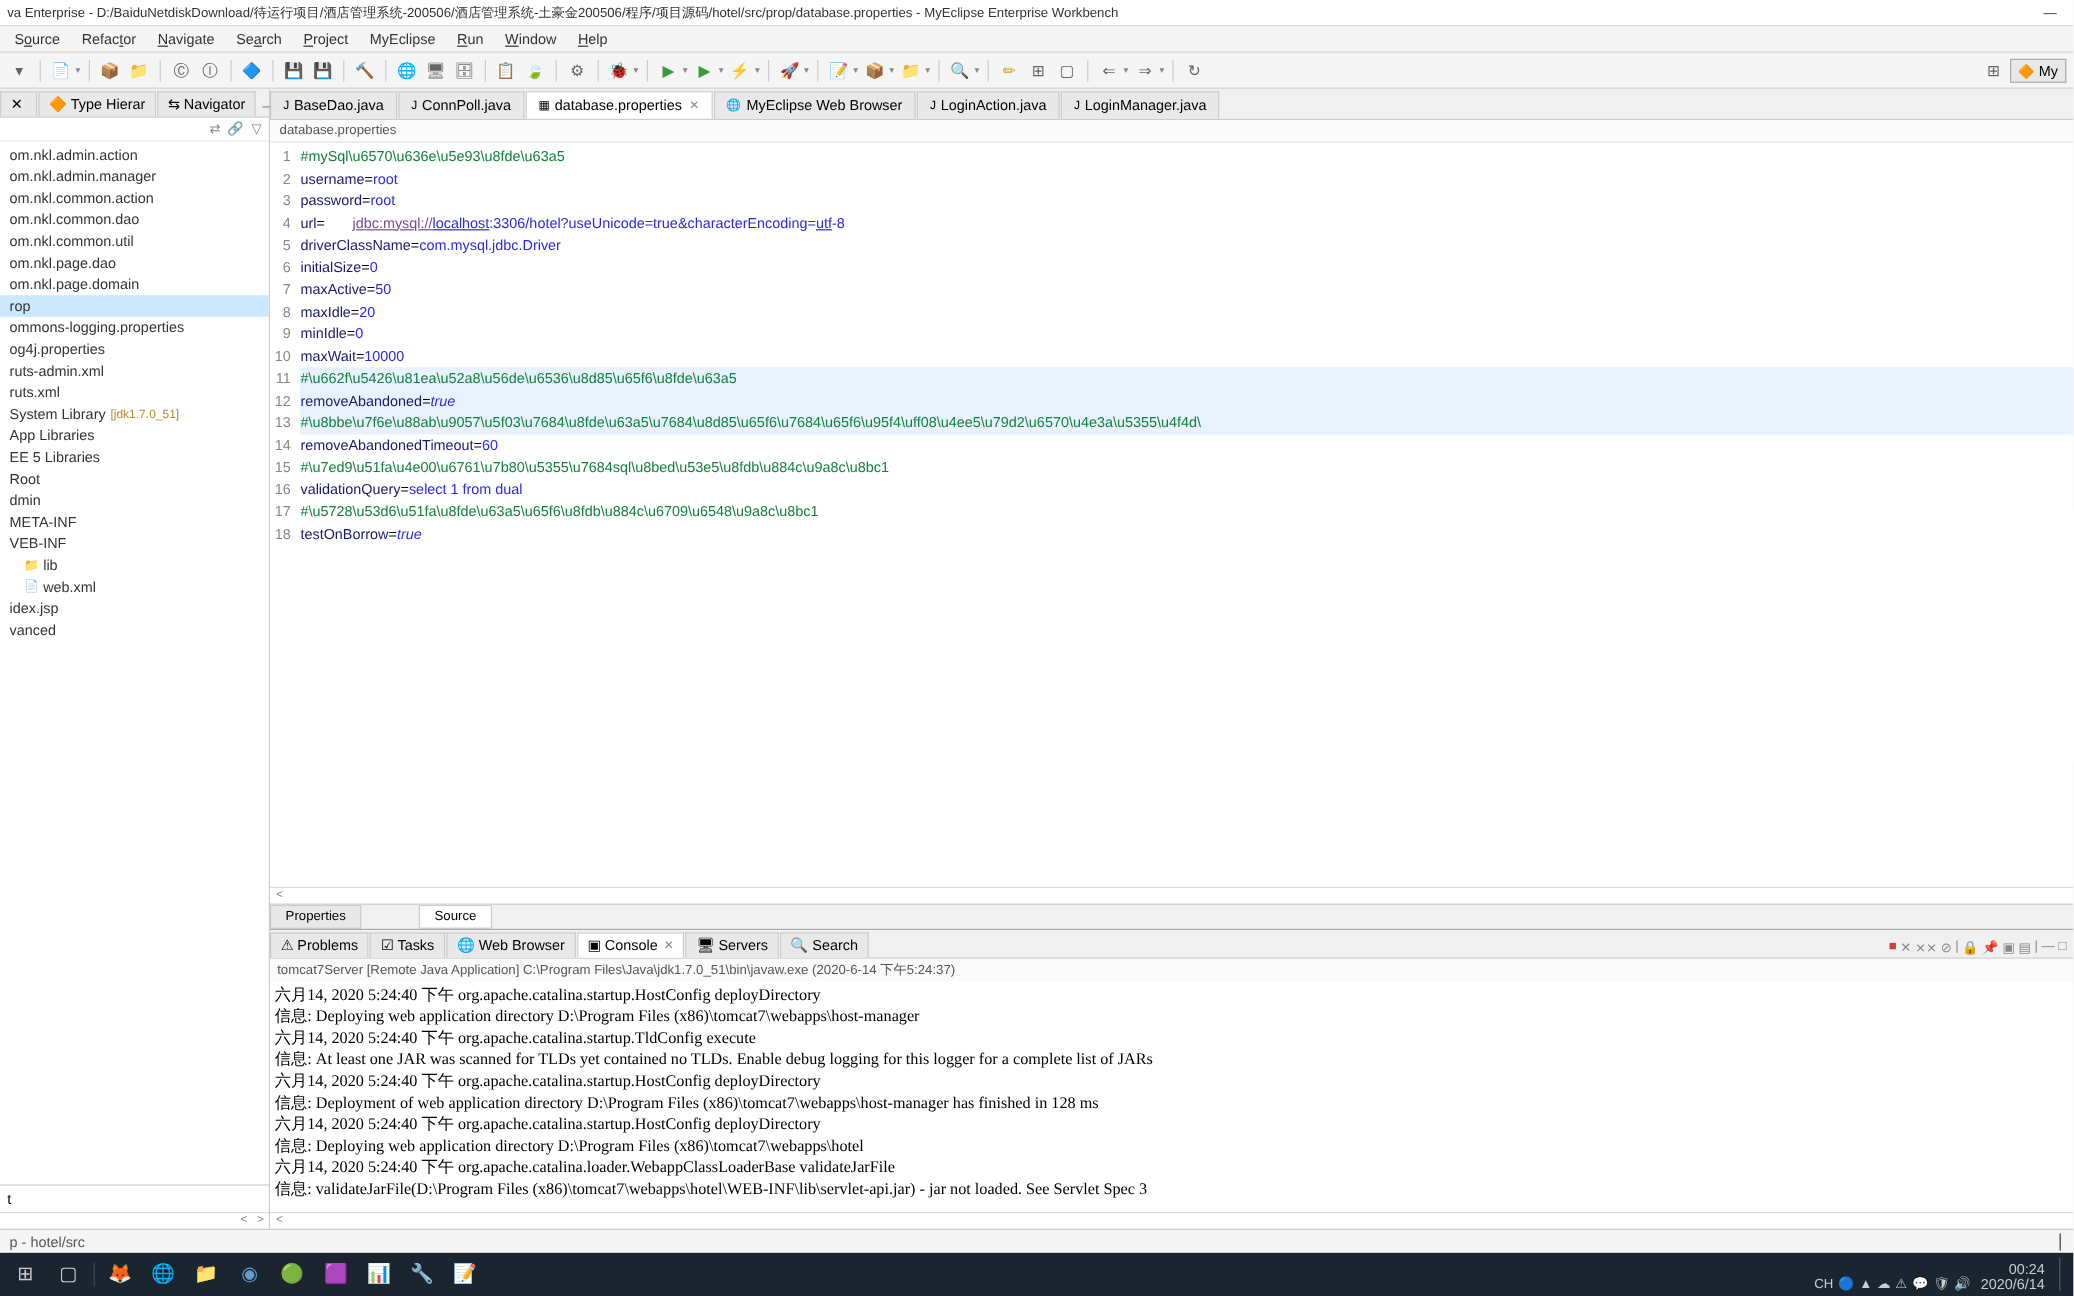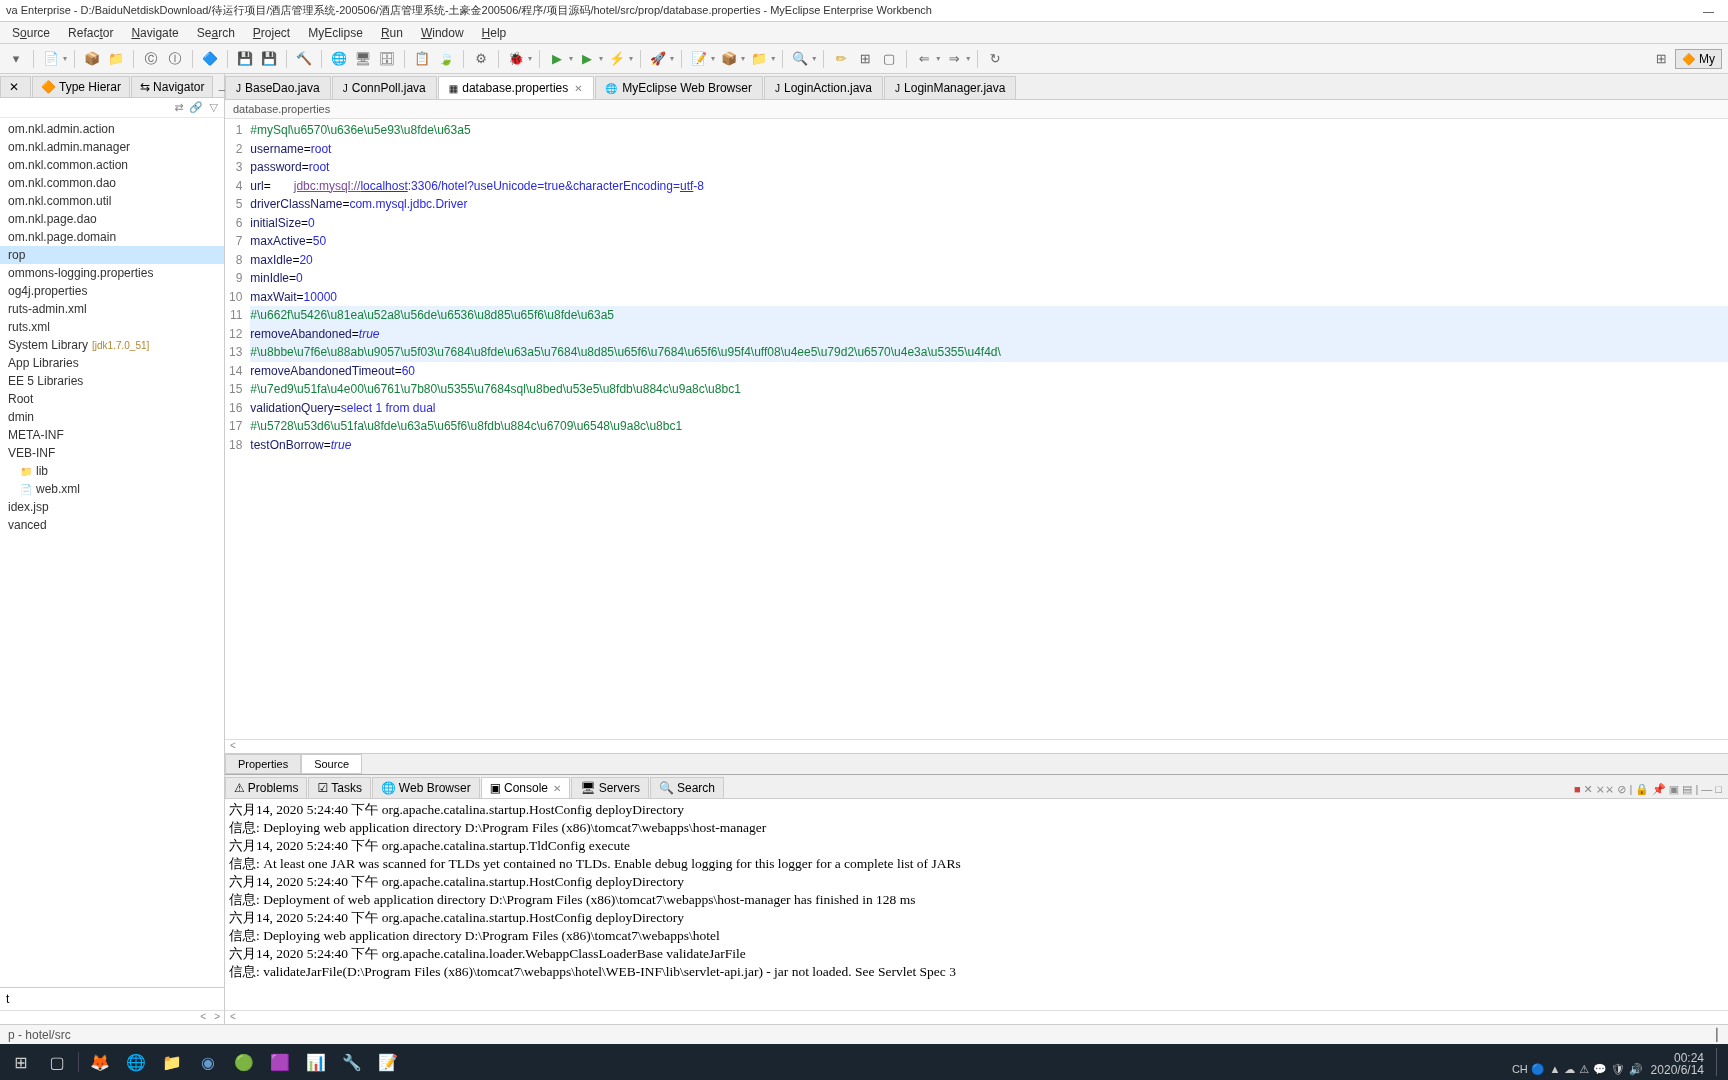--- a/index.html
+++ b/index.html
@@ -44,21 +44,21 @@
     .code div { height: 18.5px; line-height: 18.5px; }
     .code .hl { background: #e8f2fe; }
     .c-comment { color: #15803d; }
     .c-key { color: #1a1a6a; }
     .c-val { color: #2a2ae0; }
     .c-true { color: #2a2ae0; font-style: italic; }
     .c-url { color: #7a4a9a; text-decoration: underline; margin-left: 23px; }
     .c-url2 { color: #2a2ae0; text-decoration: underline; }
     .ed-scroll-hint { height: 14px; border-top: 1px solid #ddd; display:flex; }
     .ed-scroll-hint .arrow { width:16px; text-align:center; font-size:10px; color:#888;}
-    .source-tabs { display: flex; background: #f0f0f0; border-top: 1px solid #ccc; }
+    .source-tabs { display: flex; background: #f0f0f0; border-top: 1px solid #ccc; gap: 48px; }
     .stab { padding: 3px 12px; border: 1px solid #ccc; font-size: 11px; background: #e8e8e8; }
     .stab.active { background: #fff; }
     .bottom-panel { height: 250px; display: flex; flex-direction: column; border-top: 1px solid #aaa; }
     .btabs { display: flex; background: #f0f0f0; height: 24px; border-bottom: 1px solid #ccc; align-items: flex-end; }
     .btab { padding: 3px 8px; background: #e8e8e8; border: 1px solid #ccc; border-bottom: none; margin-right: 1px; font-size: 11px; display: flex; align-items: center; gap: 3px; }
     .btab.active { background: #fff; }
     .btab-ctrl { margin-left: auto; display: flex; gap: 3px; padding: 2px 6px; }
     .btab-ctrl span { font-size: 11px; color: #888; }
     .btab-ctrl .red { color: #d04040; }
     .console-head { padding: 2px 6px; font-size: 11px; color: #555; background: #fafafa; }
@@ -363,20 +363,21 @@
           <span>|</span>
           <span>🔒</span>
           <span>📌</span>
           <span>▣</span>
           <span>▤</span>
           <span>|</span>
           <span>—</span>
           <span>□</span>
         </div>
       </div>
+      <div class="console-head">tomcat7Server [Remote Java Application] C:\Program Files\Java\jdk1.7.0_51\bin\javaw.exe (2020-6-14 下午5:24:37)</div>
       <div class="console-body" id="console-body">六月14, 2020 5:24:40 下午 org.apache.catalina.startup.HostConfig deployDirectory
 信息: Deploying web application directory D:\Program Files (x86)\tomcat7\webapps\host-manager
 六月14, 2020 5:24:40 下午 org.apache.catalina.startup.TldConfig execute
 信息: At least one JAR was scanned for TLDs yet contained no TLDs. Enable debug logging for this logger for a complete list of JARs 
 六月14, 2020 5:24:40 下午 org.apache.catalina.startup.HostConfig deployDirectory
 信息: Deployment of web application directory D:\Program Files (x86)\tomcat7\webapps\host-manager has finished in 128 ms
 六月14, 2020 5:24:40 下午 org.apache.catalina.startup.HostConfig deployDirectory
 信息: Deploying web application directory D:\Program Files (x86)\tomcat7\webapps\hotel
 六月14, 2020 5:24:40 下午 org.apache.catalina.loader.WebappClassLoaderBase validateJarFile
 信息: validateJarFile(D:\Program Files (x86)\tomcat7\webapps\hotel\WEB-INF\lib\servlet-api.jar) - jar not loaded. See Servlet Spec 3</div>

